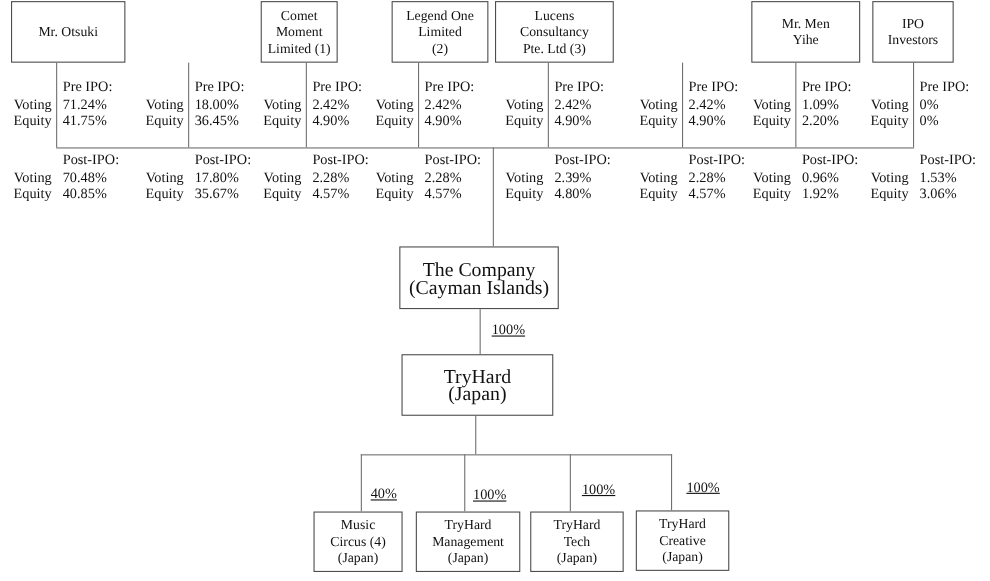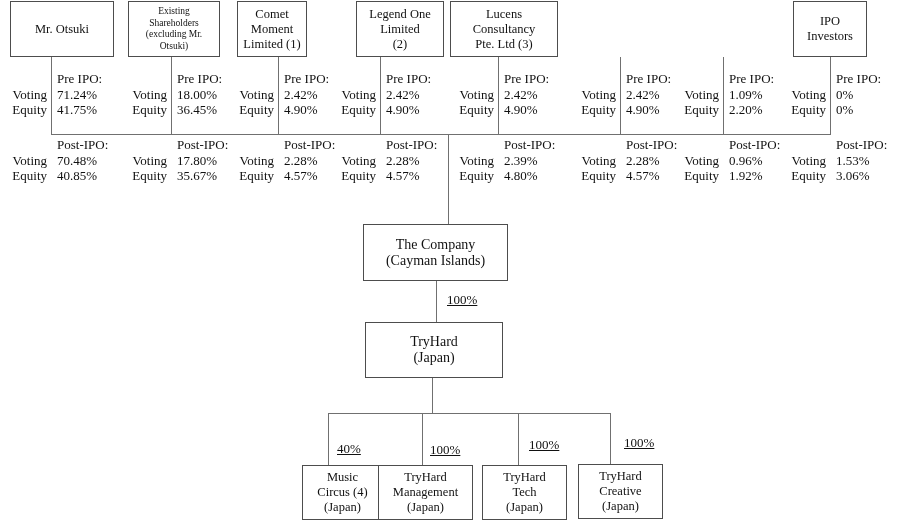--- a/index.html
+++ b/index.html
@@ -9,21 +9,21 @@
     overflow:hidden;
   }
   
   .node{
     position:absolute;box-sizing:border-box;border:1px solid #4d4d4d;background:#fff;
     display:flex;flex-direction:column;align-items:center;justify-content:center;
     text-align:center;white-space:pre-line;
   }
   .sh-box{top:1px;height:56px;font-size:12.5px;line-height:15px;}
   .sh-box.small{font-size:9.5px;line-height:11.5px;}
-  .mid-box{font-size:14px;line-height:16px;}
+  .mid-box{font-size:18px;line-height:16px;}
   .sub-box{font-size:12.5px;line-height:15px;}
   .jur{}
   
   .vline{position:absolute;width:1px;background:#707070;}
   .hline{position:absolute;height:1px;background:#707070;}
   
   .stats{position:absolute;display:flex;width:150px;font-size:13px;line-height:15.5px;}
   .stats .lab{width:58px;box-sizing:border-box;padding:15.5px 2px 0 0;text-align:right;}
   .stats .val{padding-left:8px;text-align:left;}
   .stats span{display:block;}
@@ -55,24 +55,20 @@
         <span>Voting</span>
         <span>Equity</span>
       </div>
     <div class="val">
         <span>Post-IPO:</span>
         <span>70.48%</span>
         <span>40.85%</span>
       </div>
   </div>
 
-  <div class="node sh-box small" style="left:128px;width:92px">Existing
-Shareholders
-(excluding Mr.
-Otsuki)</div>
   <div class="vline" style="left:171px;top:57px;height:77px"></div>
   <div class="stats pre" style="left:111px">
     <div class="lab">
         <span>Voting</span>
         <span>Equity</span>
       </div>
     <div class="val">
         <span>Pre IPO:</span>
         <span>18.00%</span>
         <span>36.45%</span>
@@ -188,20 +184,22 @@
         <span>Voting</span>
         <span>Equity</span>
       </div>
     <div class="val">
         <span>Post-IPO:</span>
         <span>2.28%</span>
         <span>4.57%</span>
       </div>
   </div>
 
+  <div class="node sh-box" style="left:683px;width:99px">Mr. Men
+Yihe</div>
   <div class="vline" style="left:723px;top:57px;height:77px"></div>
   <div class="stats pre" style="left:663px">
     <div class="lab">
         <span>Voting</span>
         <span>Equity</span>
       </div>
     <div class="val">
         <span>Pre IPO:</span>
         <span>1.09%</span>
         <span>2.20%</span>
@@ -267,21 +265,21 @@
   <div class="vline" style="left:328px;top:413px;height:52px"></div>
   <div class="vline" style="left:422px;top:413px;height:52px"></div>
   <div class="vline" style="left:518px;top:413px;height:52px"></div>
   <div class="vline" style="left:610px;top:413px;height:51px"></div>
 
   <div class="pct-label" style="left:337px;top:441px">40%</div>
   <div class="pct-label" style="left:430px;top:442px">100%</div>
   <div class="pct-label" style="left:529px;top:437px">100%</div>
   <div class="pct-label" style="left:624px;top:435px">100%</div>
 
-  <div class="node sub-box" style="left:302px;top:465px;width:81px;height:55px">
+  <div class="node sub-box" style="left:285px;top:465px;width:81px;height:55px">
     <span>Music
 Circus (4)</span>
     <span class="jur">(Japan)</span>
   </div>
   <div class="node sub-box" style="left:378px;top:465px;width:95px;height:55px">
     <span>TryHard
 Management</span>
     <span class="jur">(Japan)</span>
   </div>
   <div class="node sub-box" style="left:482px;top:465px;width:85px;height:55px">

